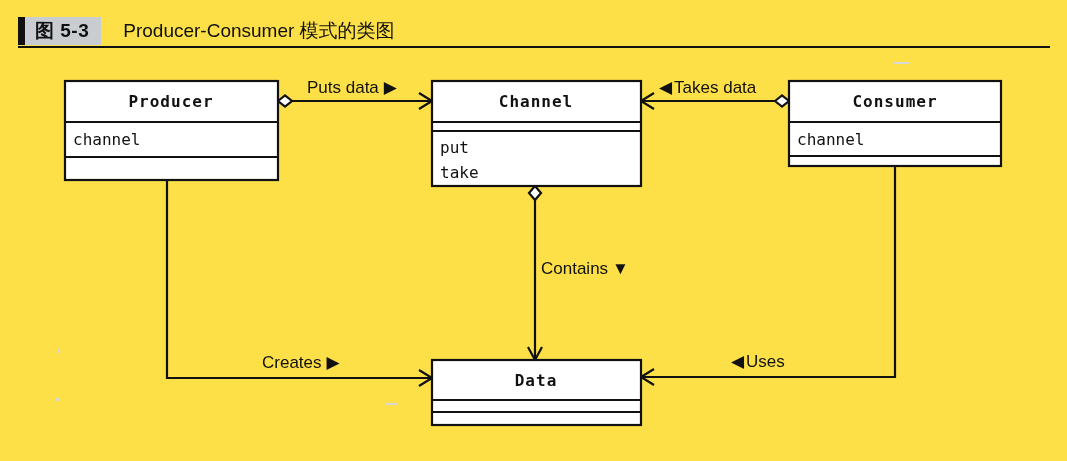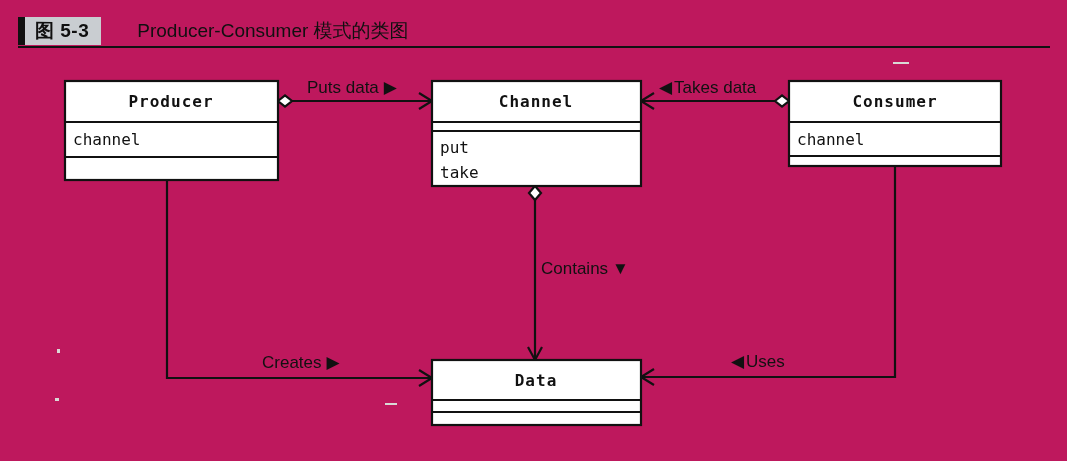--- a/index.html
+++ b/index.html
@@ -11,21 +11,21 @@
     width: 1067px;
     height: 461px;
     font-family: "Liberation Sans", sans-serif;
     overflow: hidden;
     position: relative;
   }
   #page {
     position: relative;
     width: 1067px;
     height: 461px;
-    background: #be185d;
+    background: #fde047;
   }
 
   
   .caption-bar {
     position: absolute;
     left: 18px;
     top: 14px;
     width: 1032px;
     height: 34px;
     display: flex;
@@ -52,21 +52,21 @@
     font-weight: bold;
     color: #101010;
     letter-spacing: 0.5px;
     padding-left: 10px;
     line-height: 28px;
     white-space: nowrap;
   }
   .caption-title {
     font-size: 19px;
     color: #101010;
-    margin-left: 36px;
+    margin-left: 22px;
     line-height: 28px;
     white-space: nowrap;
   }
 
   
   #diagram {
     position: absolute;
     left: 0;
     top: 0;
     width: 1067px;

